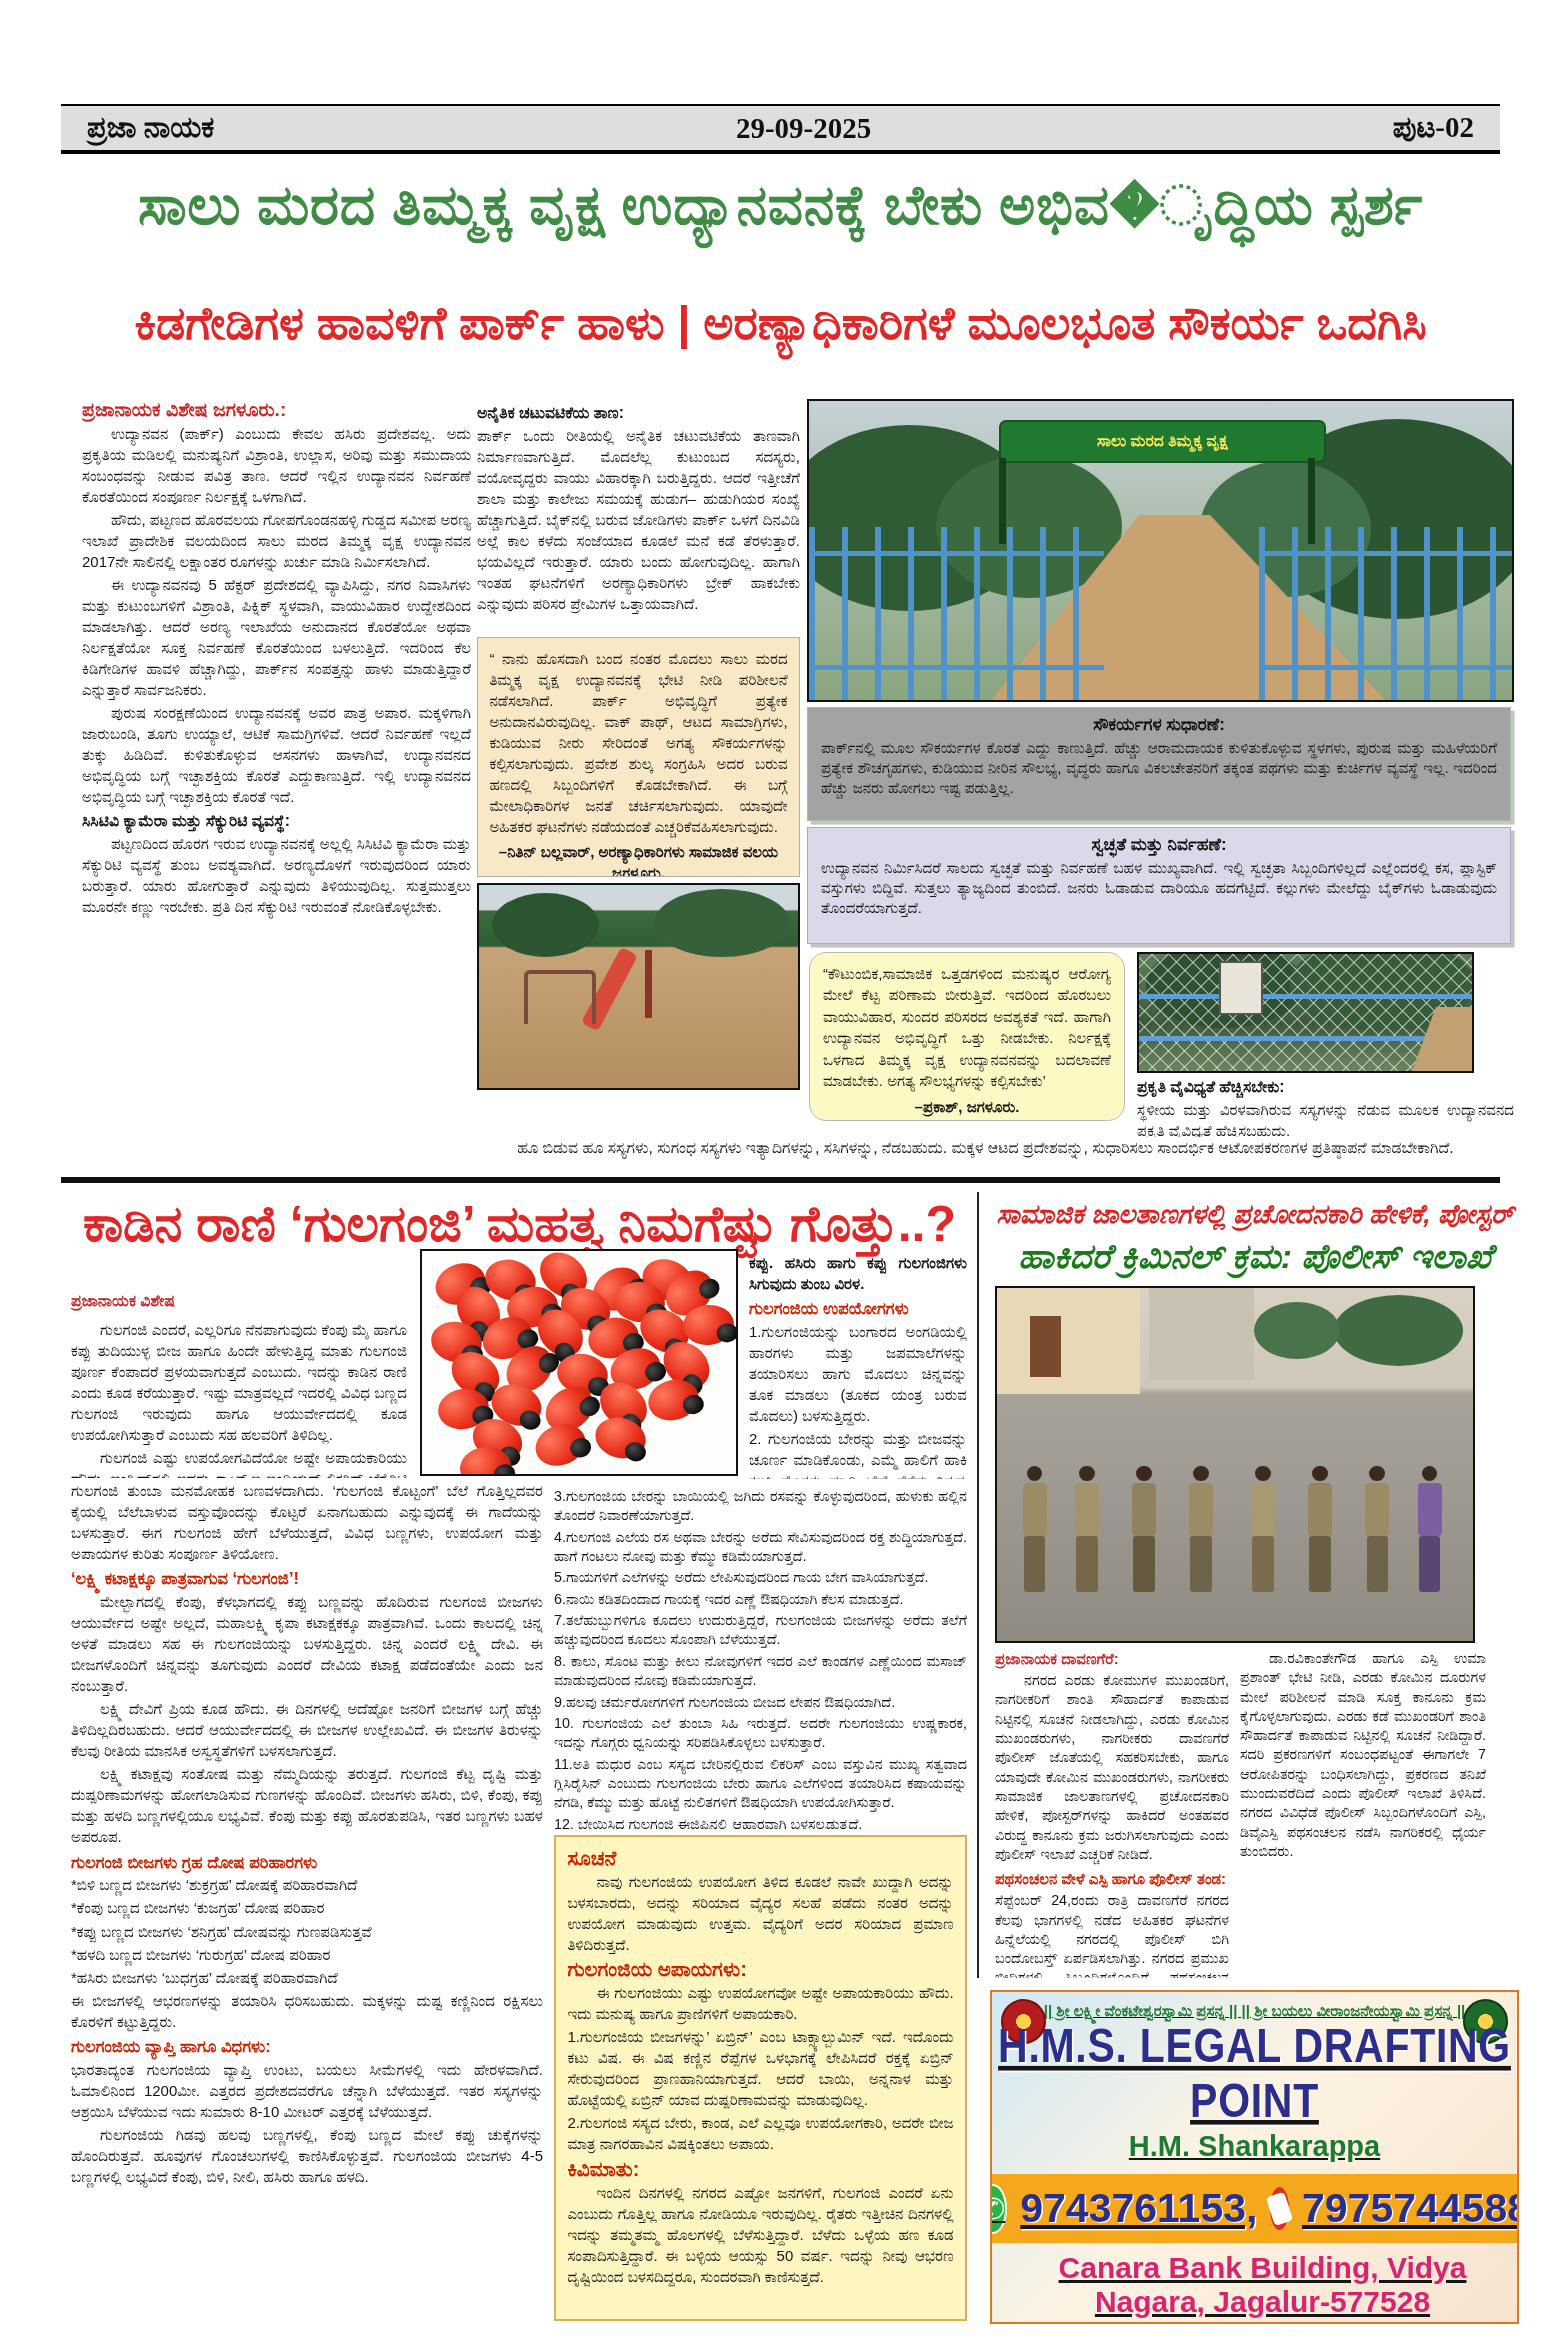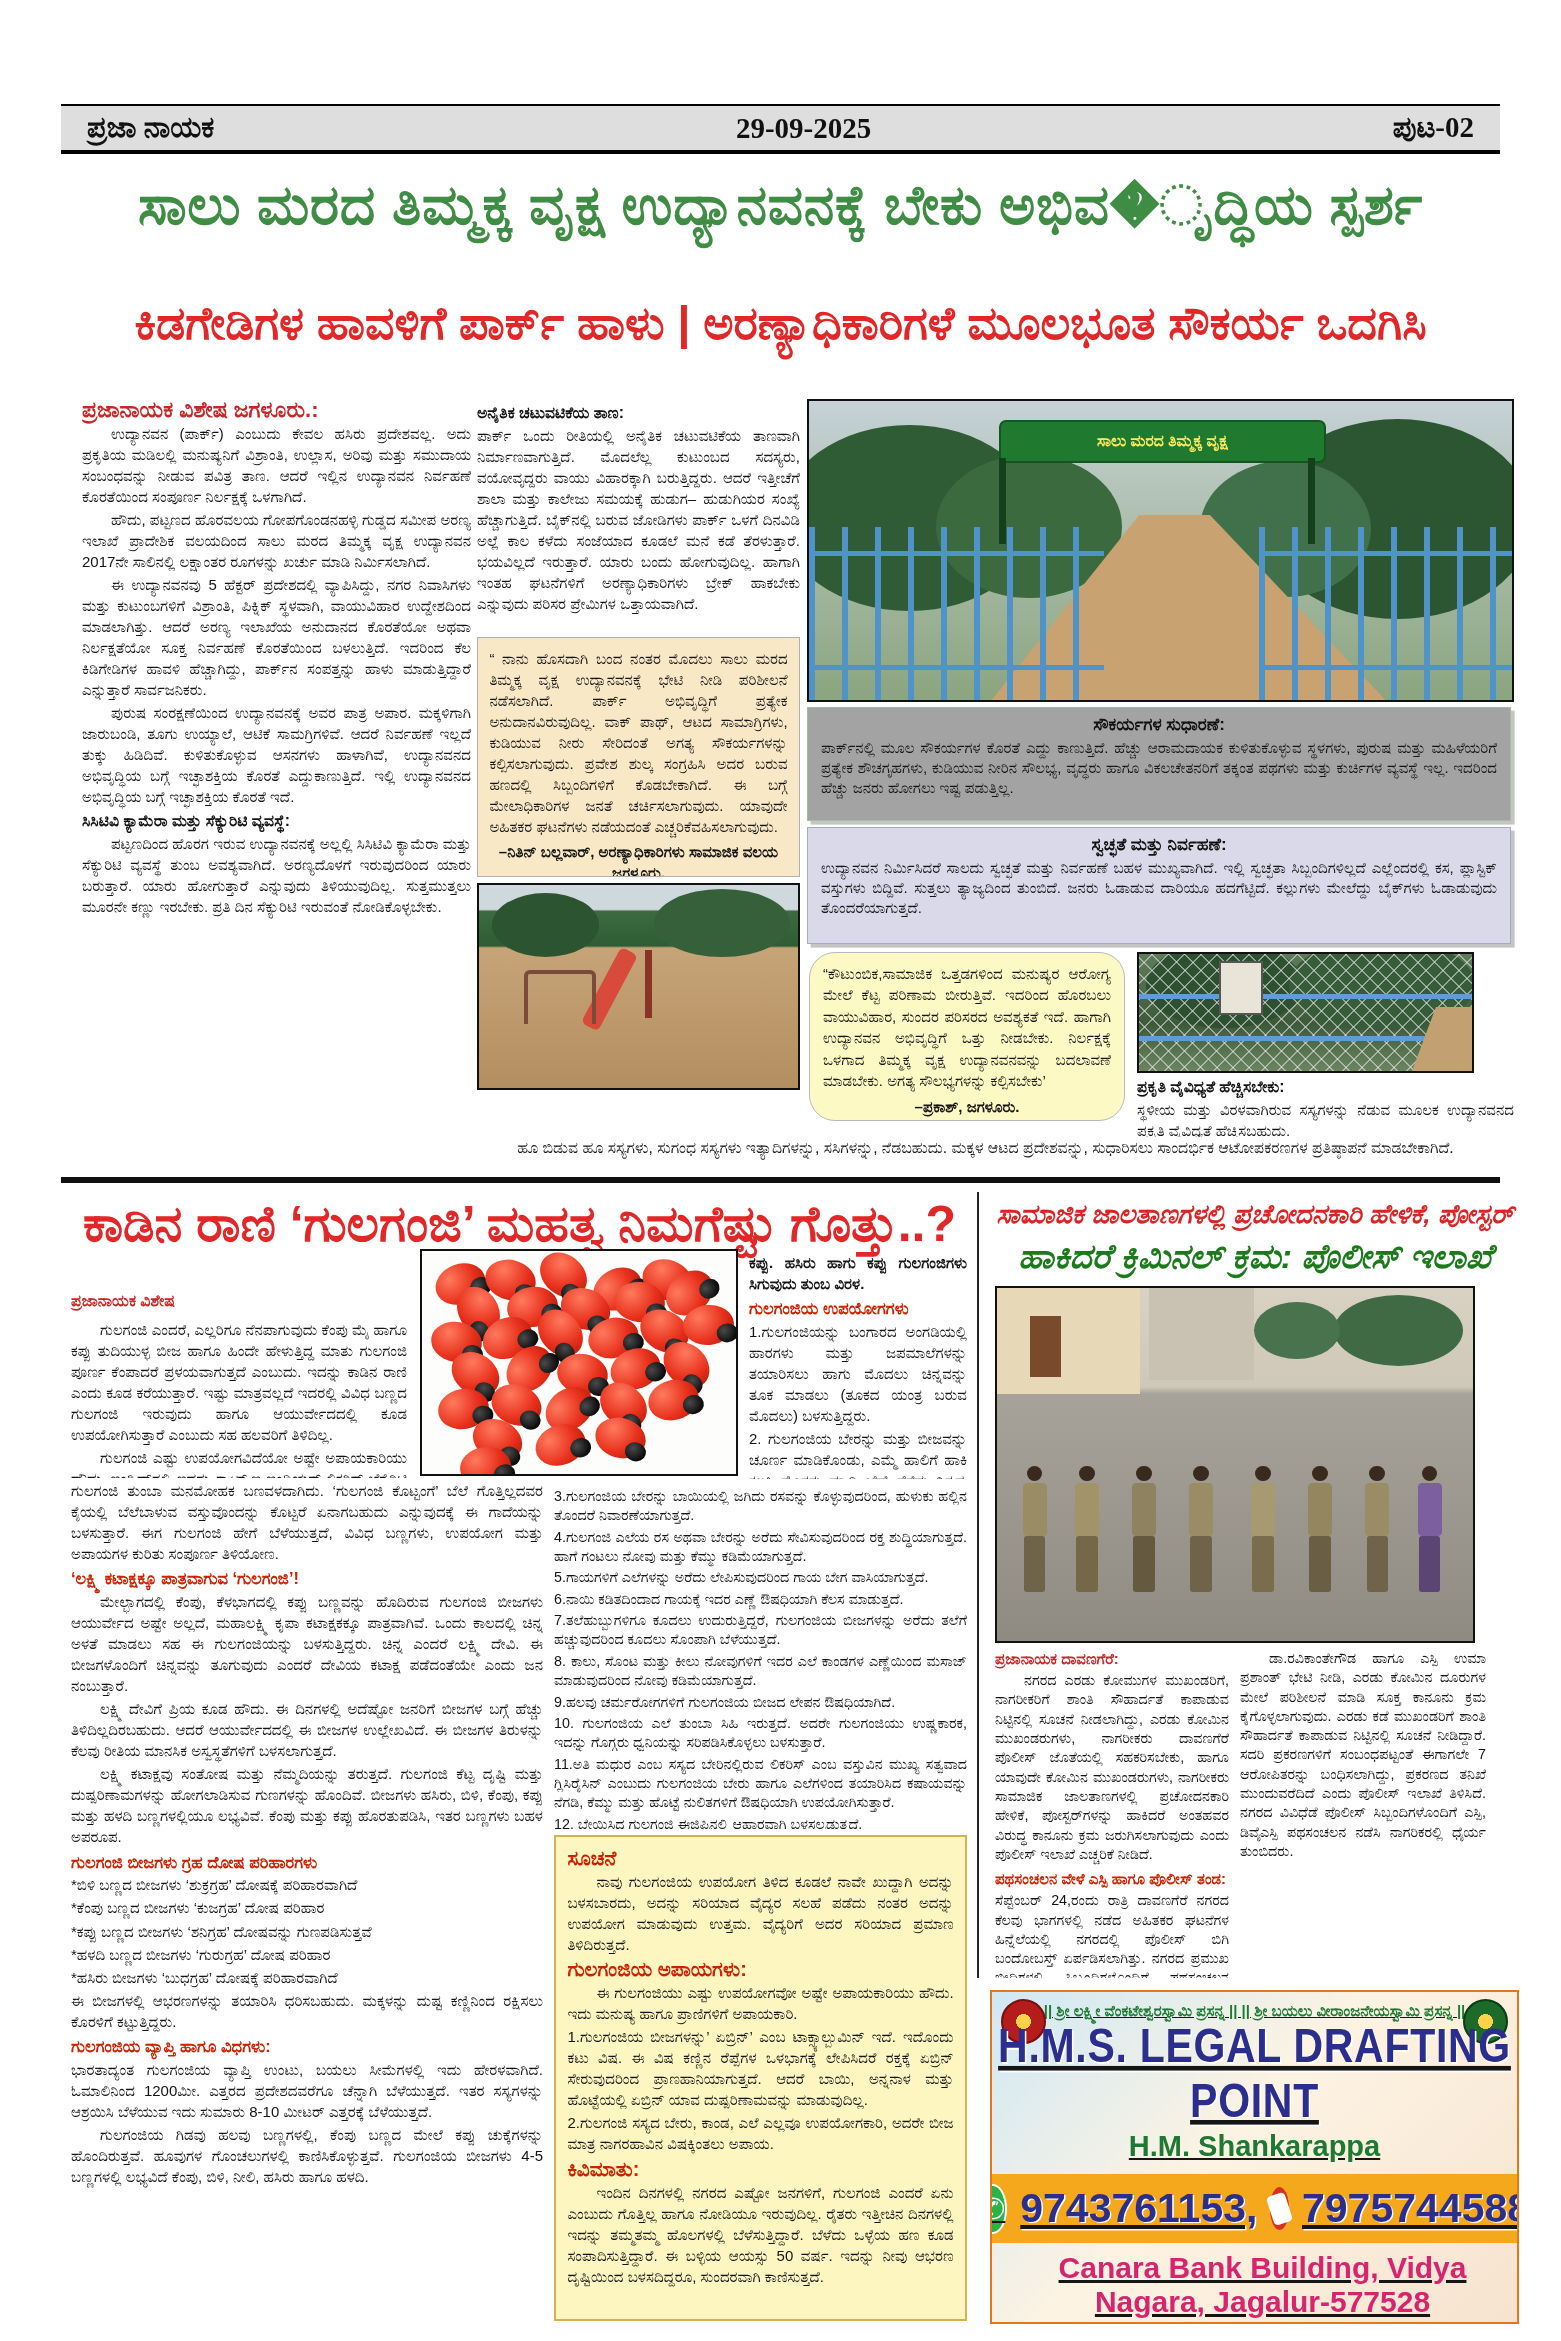--- a/index.html
+++ b/index.html
@@ -13,31 +13,31 @@
   #masthead .m-label{font-weight:bold;font-size:29px;color:#111;font-family:"Liberation Serif","DejaVu Serif",serif;}
   
   .hl-green{left:61px;top:177px;width:1439px;text-align:center;color:#3f8c44;font-weight:bold;
             font-size:55px;line-height:1.05;letter-spacing:0.7px;}
   .hl-red{left:61px;top:299px;width:1439px;text-align:center;color:#e12727;font-weight:bold;
           font-size:46px;line-height:1.05;}
   
   .body-text{font-size:15px;line-height:21px;text-align:justify;color:#141414;overflow:hidden;}
   .para{text-indent:29px;margin:0 0 2.1px 0;}
   .noindent{text-indent:0;}
-  .byline{color:#c62828;font-weight:bold;font-size:22px;margin-bottom:2.9px;}
+  .byline{color:#c62828;font-weight:bold;font-size:19px;margin-bottom:2.9px;}
   .subhead-red{color:#cc2200;font-weight:bold;font-size:16.4px;line-height:21.4px;margin:4.3px 0 1.4px;}
   .subhead-black{font-weight:bold;font-size:15.7px;line-height:21.4px;margin:2.9px 0 1.4px;}
   
   .green-box{background:#a3a3a3;border:0.7px solid #9fbfa2;box-shadow:3.6px 3.6px 0 #c4c4c4;padding:7.1px 13px;box-sizing:border-box;}
   .lav-box{background:#d9d9ea;border:0.7px solid #a8a8bf;box-shadow:3.6px 3.6px 0 #c4c4c4;padding:7.1px 13px;box-sizing:border-box;}
   .box-title{text-align:center;font-weight:bold;font-size:17px;margin-bottom:2.9px;color:#111;}
   .box-body{font-size:15px;line-height:20px;text-align:justify;}
   .quote-box{background:#f8e8c6;border:1.4px solid #b0b0b0;padding:10px 11.4px;box-sizing:border-box;font-size:15px;line-height:21px;text-align:justify;overflow:hidden;}
   .quote-attr{font-weight:bold;text-align:center;margin-top:4.3px;}
-  .yellow-quote{background:#fdf9c4;border:1.4px solid #b9b9b9;border-radius:26px;padding:10px 13px;box-sizing:border-box;
+  .yellow-quote{background:#fdf9c4;border:1.4px solid #b9b9b9;border-radius:17px;padding:10px 13px;box-sizing:border-box;
                 font-size:15px;line-height:21.4px;text-align:justify;overflow:hidden;}
   .notice-box{background:#fdf6c0;border:2.1px solid #d8b24e;padding:7.1px 11.4px;box-sizing:border-box;overflow:hidden;}
   
   .photo{border:2.9px solid #111;box-sizing:border-box;overflow:hidden;position:absolute;}
   .park-sky{position:absolute;inset:0;background:linear-gradient(#c6d2d8,#aebfae 40%,#8aa57f);}
   .blob{position:absolute;border-radius:50%;}
   .park-path{position:absolute;left:0;bottom:0;width:100%;height:62%;
              background:#c9a272;clip-path:polygon(47% 0,57% 0,82% 100%,26% 100%);}
   .fence-strip{position:absolute;bottom:0;height:58%;
       background:repeating-linear-gradient(90deg,#4f93c9 0 6.4px,rgba(0,0,0,0) 6.4px 33px);}

